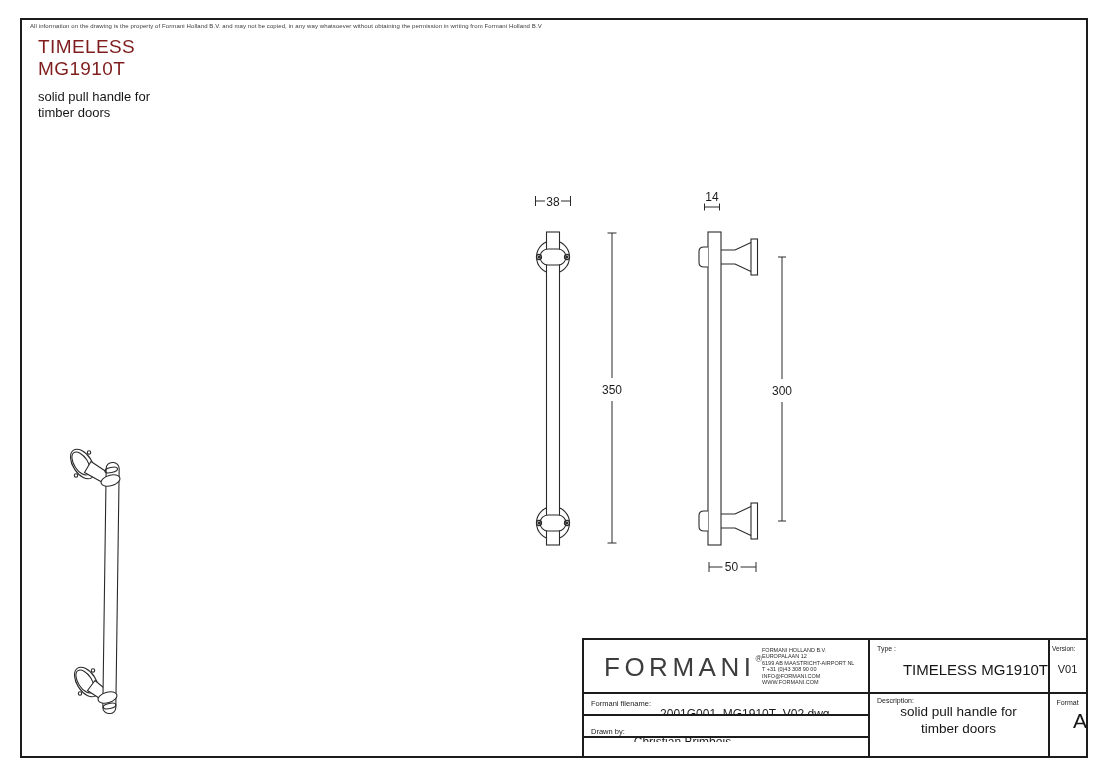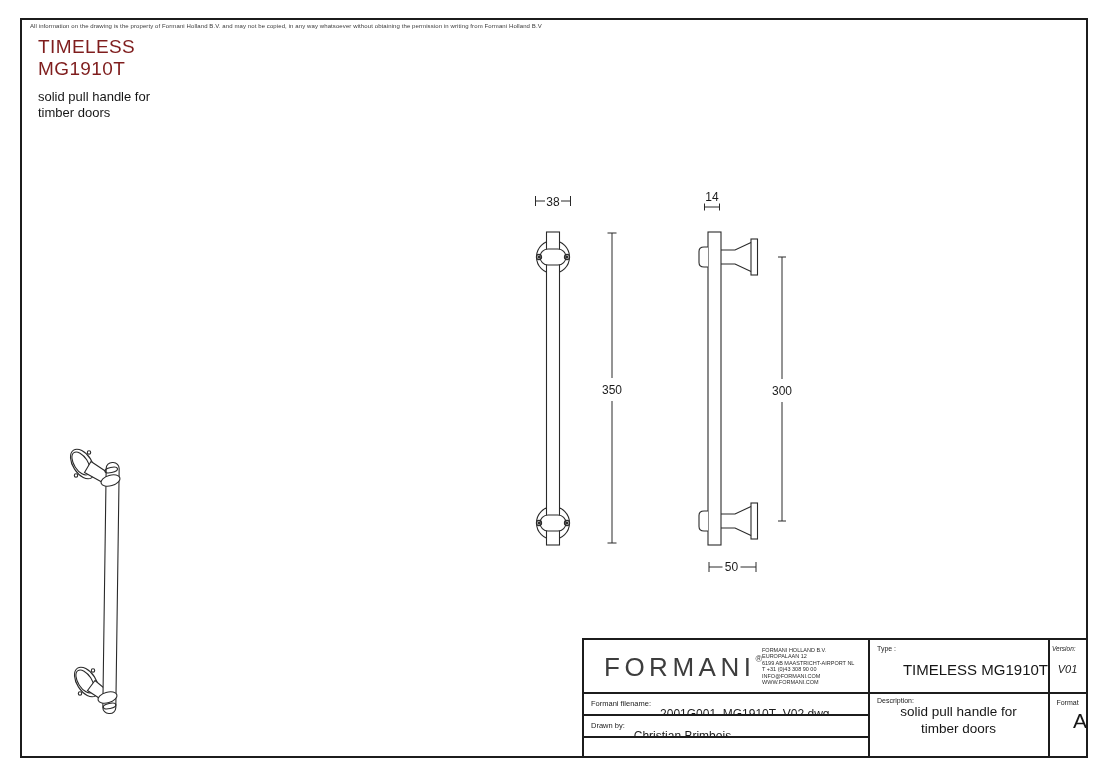--- a/index.html
+++ b/index.html
@@ -27,29 +27,29 @@
 
   .logo-cell { left:0; top:0; width:284px; height:52px; }
   .logo { position:absolute; left:20px; top:12px; font-size:26px; letter-spacing:4.5px; color:#3d3d3d; font-weight:400; }
   .logo sup { font-size:9px; letter-spacing:0; vertical-align:14px; }
   .address { position:absolute; left:178px; top:7px; font-size:5.5px; line-height:6.4px; color:#2a2a2a; }
 
   .type-cell { left:285px; top:0; width:179px; height:52px; }
   .type-cell .small-label { position:absolute; left:8px; top:5px; }
   .type-value { position:absolute; left:0; top:21px; width:100%; text-align:right; font-size:15px; color:#161616; }
 
-  .version-cell { left:465px; top:0; width:37px; height:52px;font-style:italic; }
+  .version-cell { left:465px; top:0; width:37px; height:52px; }
   .version-cell .small-label { position:absolute; left:3px; top:5px; font-size:6.5px; }
   .version-value { position:absolute; left:0; top:23px; width:100%; text-align:center; font-size:11px; }
 
   .meta-row { left:0; width:284px; height:21px; display:flex; align-items:center; padding-left:7px; box-sizing:border-box; }
   .meta-row .small-label { font-size:7.5px; margin-right:9px; white-space:nowrap; }
   .meta-row .meta-value { font-size:12px; white-space:nowrap;margin-top:20px; }
   .row-filename { top:53px; }
-  .row-drawnby  { top:75px; }
+  .row-drawnby  { top:81px; }
   .row-creation { top:97px; }
 
   .desc-cell { left:285px; top:53px; width:179px; height:63px; }
   .desc-cell .small-label { position:absolute; left:8px; top:4px; }
   .desc-lines { position:absolute; left:0; top:11px; width:100%; text-align:center; font-size:13.5px; line-height:16.5px; color:#161616; }
 
   .format-cell { left:465px; top:53px; width:37px; height:63px; text-align:center; }
   .format-cell .small-label { display:block; margin-top:6px; }
   .format-value { display:block; margin-top:3px; font-size:21px; color:#161616;padding-left:24px; }
 </style>

